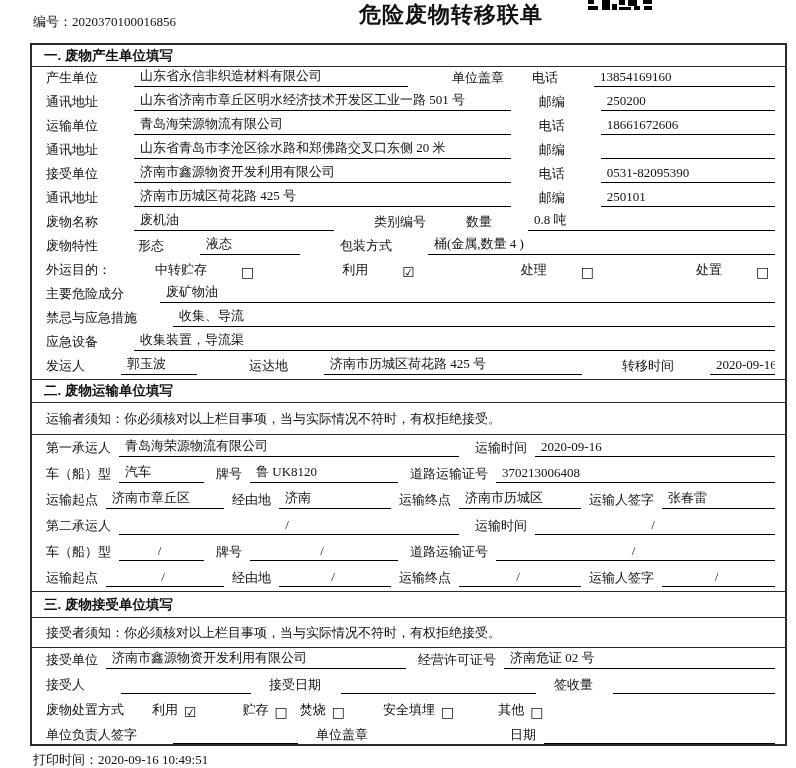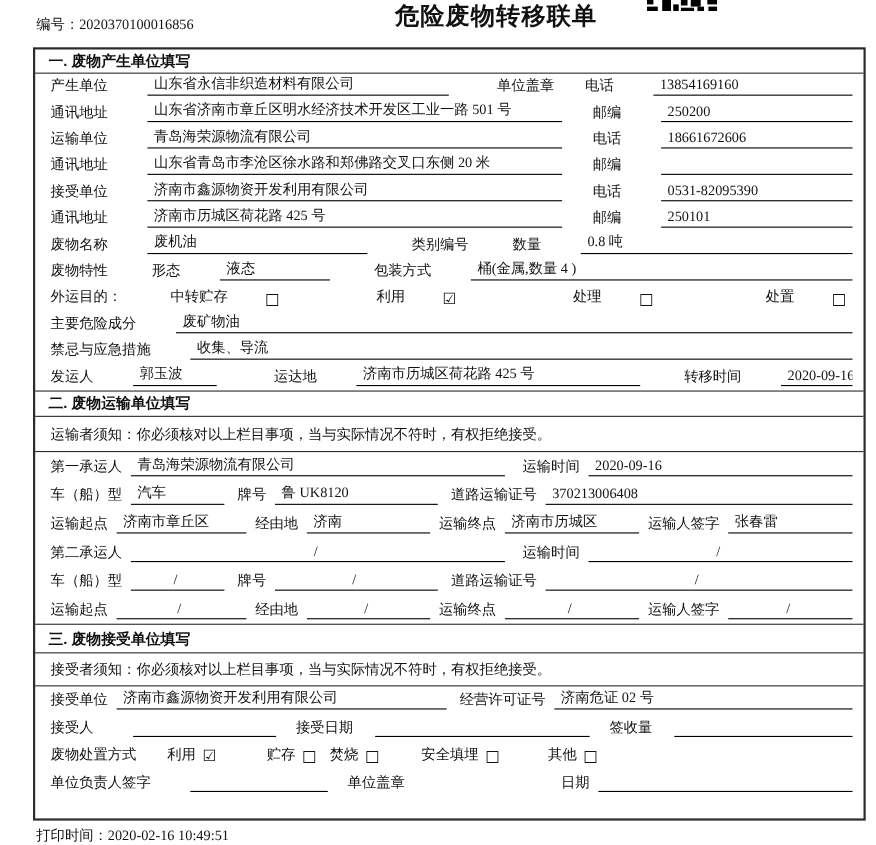--- a/index.html
+++ b/index.html
@@ -129,20 +129,24 @@
     <div class="row h24">
       <span class="lbl">主要危险成分</span>
       <span class="fv grow">废矿物油</span>
     </div>
 
     <div class="row h24">
       <span class="lbl">禁忌与应急措施</span>
       <span class="fv grow">收集、导流</span>
     </div>
 
+    <div class="row h24">
+      <span class="lbl">应急设备</span>
+      <span class="fv grow">收集装置，导流渠</span>
+    </div>
 
     <div class="row h24">
       <span class="lbl">发运人</span>
       <span class="fv" style="width:76px">郭玉波</span>
       <span class="lbl" style="margin-left:24px">运达地</span>
       <span class="fv" style="width:258px">济南市历城区荷花路 425 号</span>
       <span class="lbl">转移时间</span>
       <span class="fv grow">2020-09-16</span>
     </div>
 
@@ -241,15 +245,15 @@
     <div class="row h25">
       <span class="lbl">单位负责人签字</span>
       <span class="fv" style="width:125px;margin-left:36px"></span>
       <span class="lbl" style="margin-left:18px">单位盖章</span>
       <span class="lbl" style="margin-left:142px">日期</span>
       <span class="fv grow"></span>
     </div>
 
   </div>
 
-  <div class="ftr"><span>打印时间：</span><span>2020-02-16 10:49:51</span></div>
+  <div class="ftr"><span>打印时间：</span><span>2020-09-16 10:49:51</span></div>
 
 </div>
 
 </body></html>

